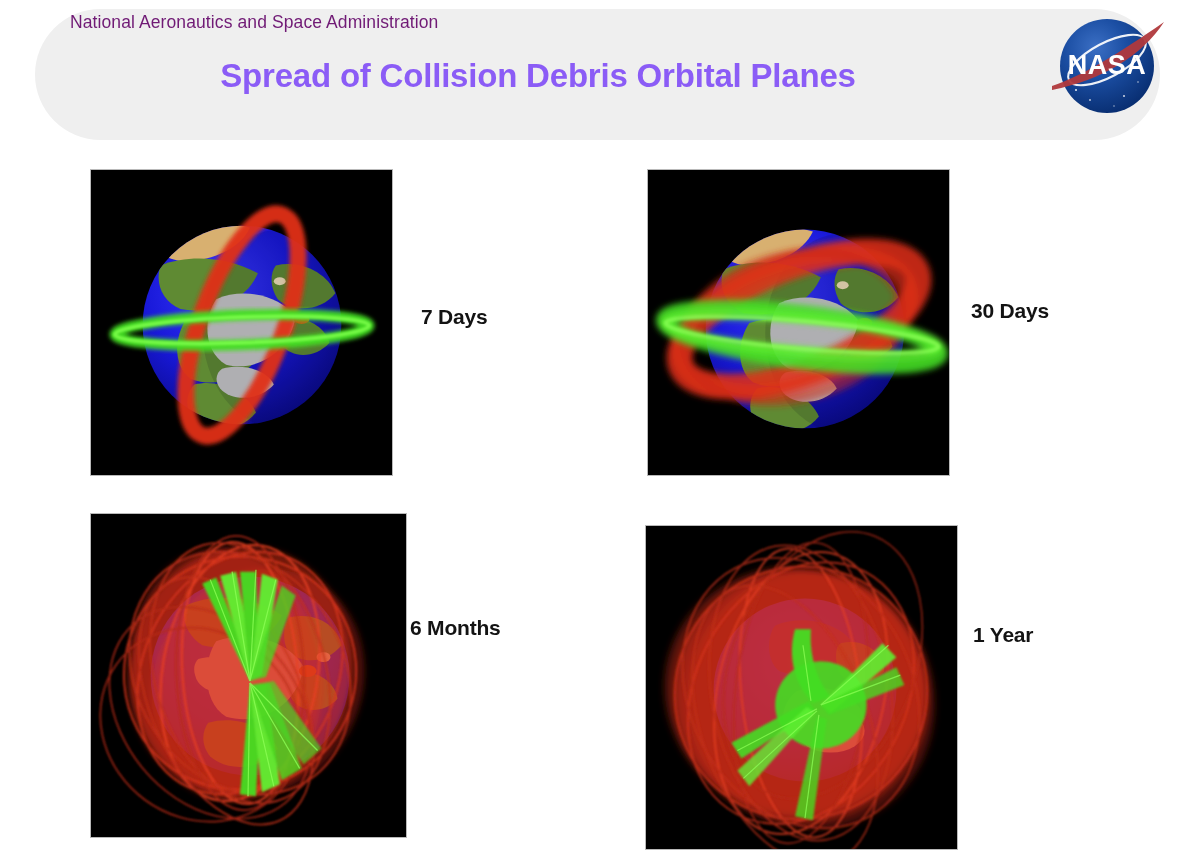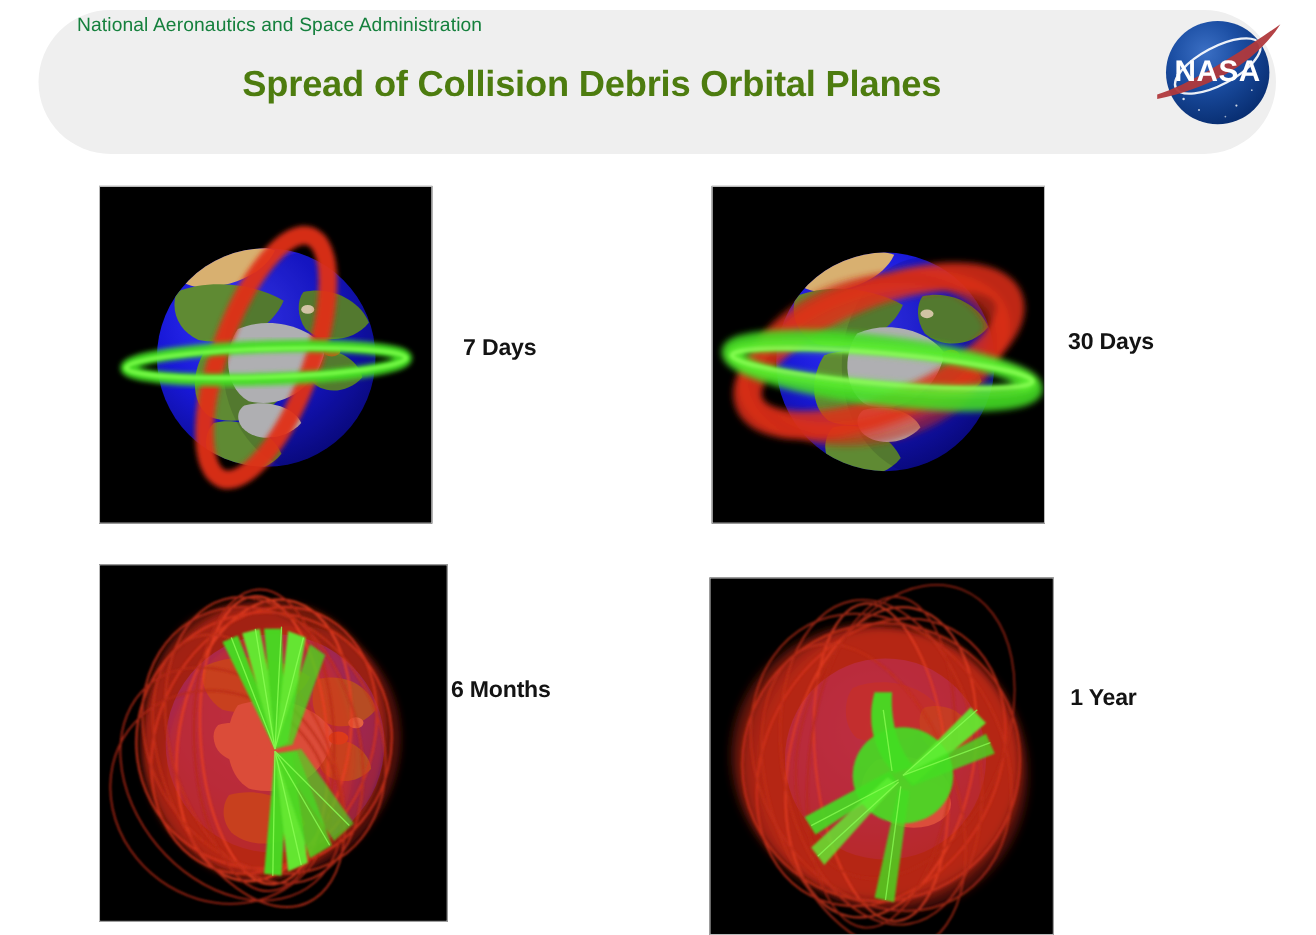--- a/index.html
+++ b/index.html
@@ -25,33 +25,33 @@
     height: 131px;
     background: #efefef;
     border-radius: 66px;
   }
   .header-subtitle {
     position: absolute;
     left: 70px;
     top: 12px;
     font-size: 17.5px;
     font-weight: 400;
-    color: #15803d;
+    color: #701a75;
     letter-spacing: 0.1px;
     white-space: nowrap;
   }
   .header-title {
     position: absolute;
     left: 0;
     right: 0;
     top: 57px;
     text-align: center;
     font-size: 33px;
     font-weight: bold;
-    color: #4d7c0f;
+    color: #8b5cf6;
     letter-spacing: -0.2px;
     white-space: nowrap;
     padding-right: 120px;
     box-sizing: border-box;
   }
 
   
   .nasa-logo {
     position: absolute;
     right: 28px;

